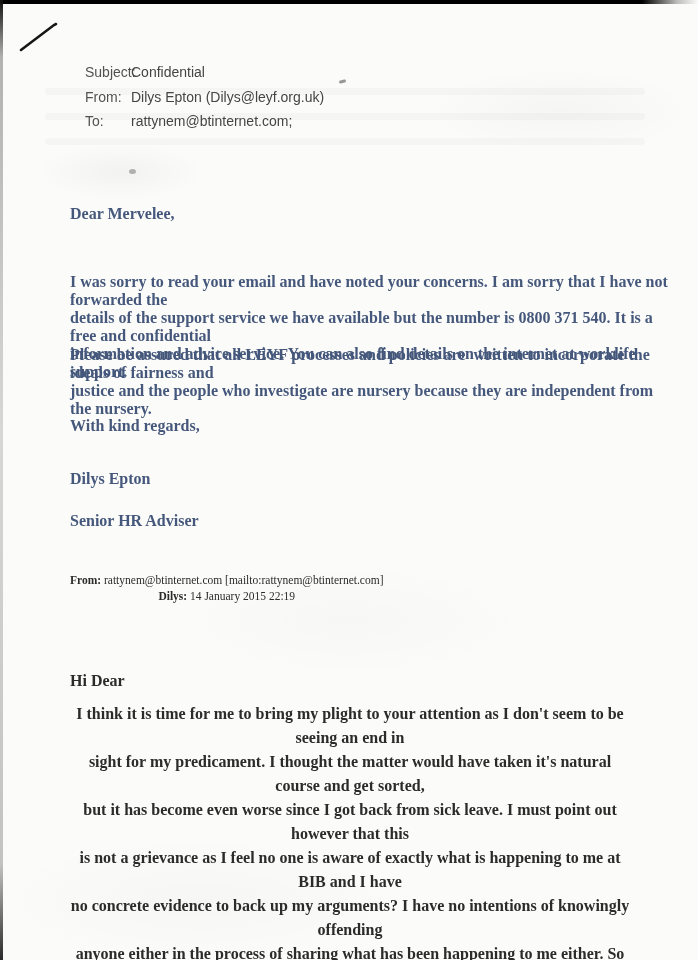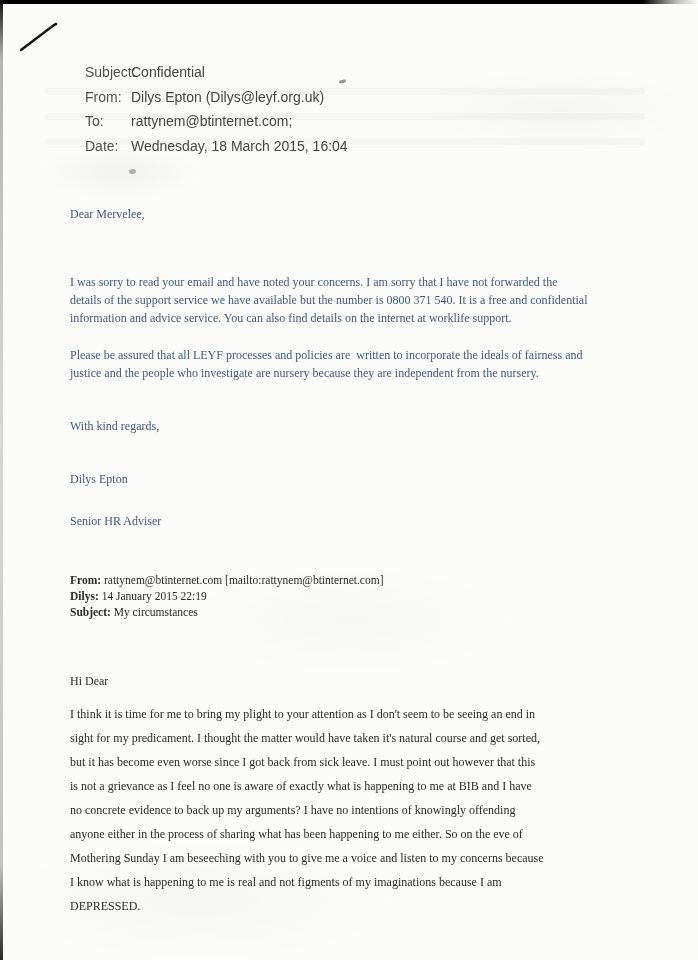--- a/index.html
+++ b/index.html
@@ -42,31 +42,31 @@
   .band1 { top: 88px; } .band2 { top: 113px; } .band3 { top: 138px; }
 
   
   .mail-header { position: absolute; left: 85px; top: 64px; font-family: "Liberation Sans", "DejaVu Sans", sans-serif; font-size: 14px; color: #4e4e4e; }
   .hrow { height: 24.6px; }
   .hlabel { display: inline-block; width: 46px; color: #525252; }
   .hvalue { color: #454545; }
 
   
   .blue { color: var(--blue-text, #45587c); }
-  .txt { position: absolute; left: 70px; font-size: 12px; white-space: pre-wrap; }
+  .txt { position: absolute; left: 70px; font-size: 16px; white-space: pre-wrap; font-weight: bold; }
   .lh18 { line-height: 18px; }
   .salutation   { top: 205px; }
   .para1        { top: 259px; width: 600px; margin-top: 14px; }
   .para2        { top: 346px; width: 600px; }
   .closing      { top: 417px; text-align: right; }
   .sig-name     { top: 470px; }
   .sig-title    { top: 500px; margin-top: 12px; }
 
   
-  .dark { color: var(--black-text, #2b2b2b); }
+  .dark { color: var(--black-text, #2b2b2b); text-align: center; }
   .quoted-header { position: absolute; left: 70px; top: 572px; font-size: 11.5px; line-height: 16px; }
   .qlabel { font-weight: bold; }
   .hi           { top: 672px; }
   .long-para    { top: 702px; width: 560px; line-height: 24px; }
 </style>
 </head>
 <body>
 
 <div class="page">
 
@@ -84,45 +84,39 @@
   <div class="mail-header">
     <div class="hrow">
       <span class="hlabel">Subject:</span><span class="hvalue">Confidential</span>
     </div>
     <div class="hrow">
       <span class="hlabel">From:</span><span class="hvalue">Dilys Epton (Dilys@leyf.org.uk)</span>
     </div>
     <div class="hrow">
       <span class="hlabel">To:</span><span class="hvalue">rattynem@btinternet.com;</span>
     </div>
-    <div class="hrow">
-      <span class="hlabel">Date:</span><span class="hvalue">Wednesday, 18 March 2015, 16:04</span>
-    </div>
   </div>
 
   <div class="txt blue lh18 salutation">Dear Mervelee,</div>
   <div class="txt blue lh18 para1">I was sorry to read your email and have noted your concerns. I am sorry that I have not forwarded the
 details of the support service we have available but the number is 0800 371 540. It is a free and confidential
 information and advice service. You can also find details on the internet at worklife support.</div>
   <div class="txt blue lh18 para2">Please be assured that all LEYF processes and policies are  written to incorporate the ideals of fairness and
 justice and the people who investigate are nursery because they are independent from the nursery.</div>
   <div class="txt blue lh18 closing">With kind regards,</div>
   <div class="txt blue lh18 sig-name">Dilys Epton</div>
   <div class="txt blue lh18 sig-title">Senior HR Adviser</div>
 
   <div class="quoted-header dark">
     <div>
       <span class="qlabel">From:</span><span> rattynem@btinternet.com [mailto:rattynem@btinternet.com]</span>
     </div>
     <div>
       <span class="qlabel">Dilys:</span><span> 14 January 2015 22:19</span>
     </div>
-    <div>
-      <span class="qlabel">Subject:</span><span> My circumstances</span>
-    </div>
   </div>
 
   <div class="txt dark lh18 hi">Hi Dear</div>
   <div class="txt dark long-para">I think it is time for me to bring my plight to your attention as I don't seem to be seeing an end in
 sight for my predicament. I thought the matter would have taken it's natural course and get sorted,
 but it has become even worse since I got back from sick leave. I must point out however that this
 is not a grievance as I feel no one is aware of exactly what is happening to me at BIB and I have
 no concrete evidence to back up my arguments? I have no intentions of knowingly offending
 anyone either in the process of sharing what has been happening to me either. So on the eve of
 Mothering Sunday I am beseeching with you to give me a voice and listen to my concerns because

